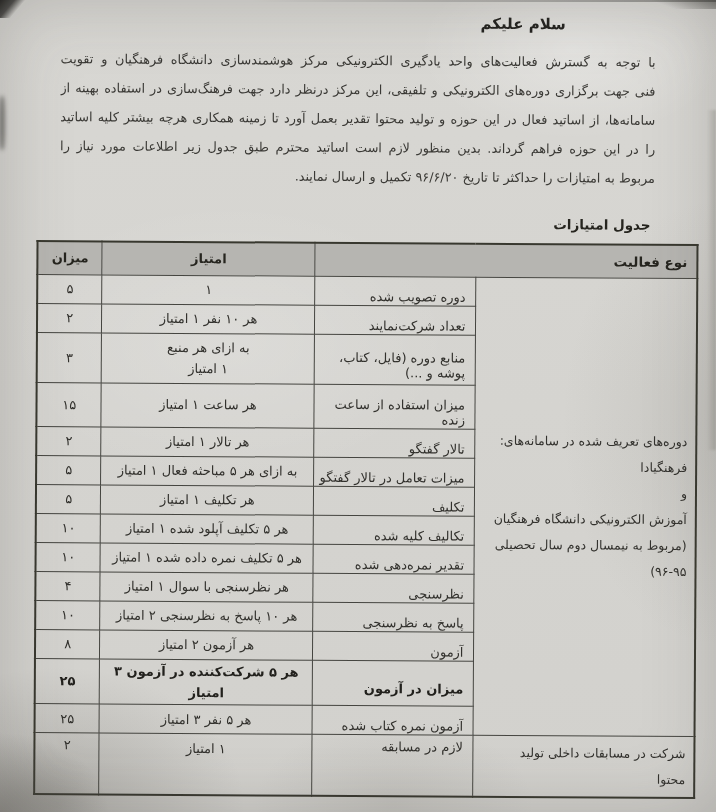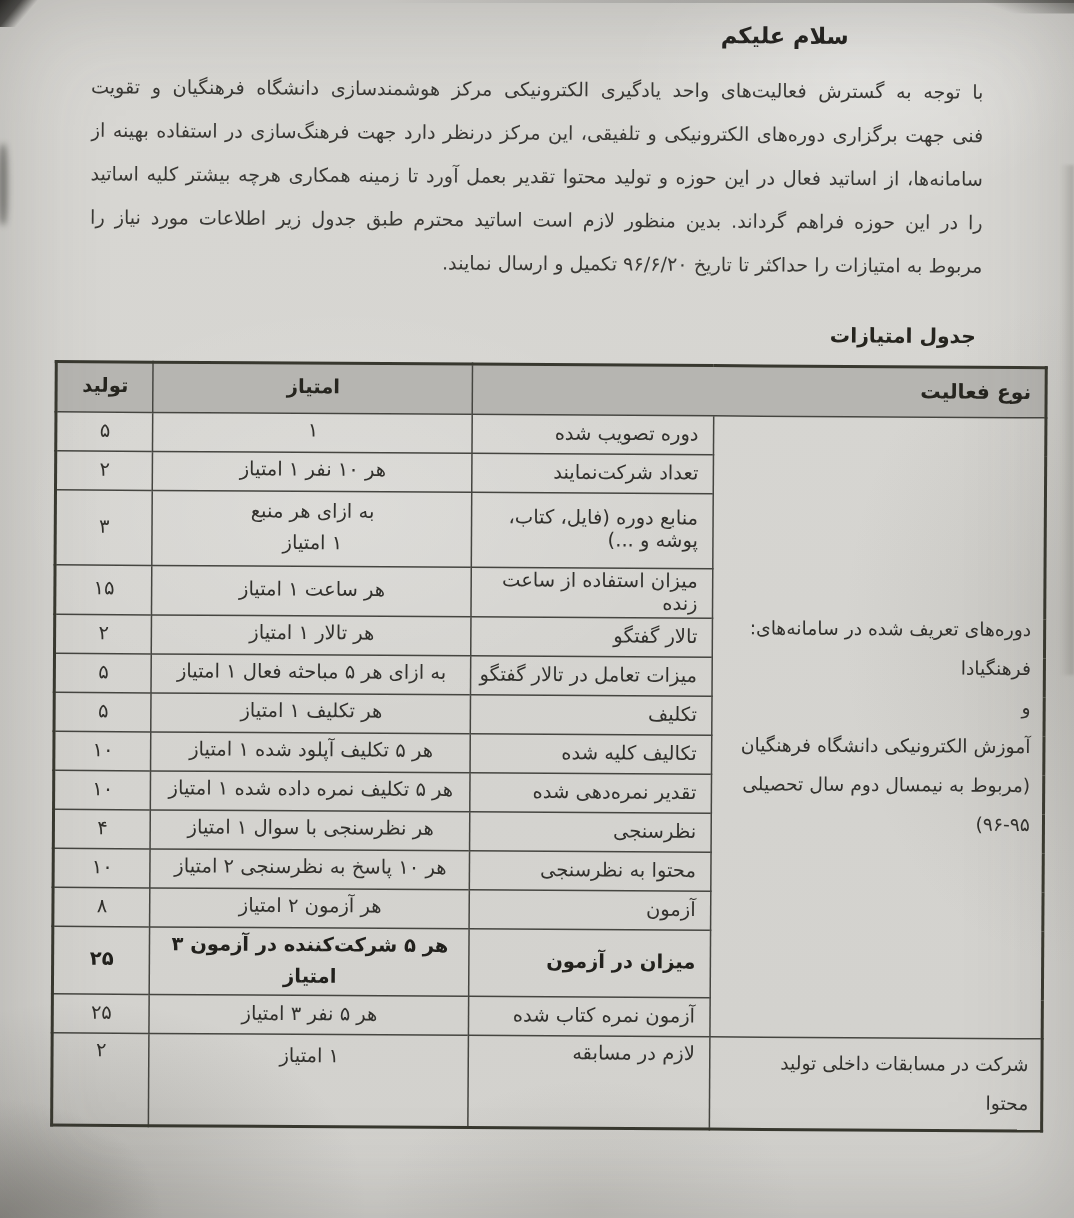--- a/index.html
+++ b/index.html
@@ -74,21 +74,21 @@
     background: #b6b5b1;
     font-weight: bold;
     color: #26251f;
   }
   th.th-activity { text-align: right; padding: 0 9px 0 4px; font-size: 13.5px; }
   th.th-points, th.th-max { text-align: center; }
   .points-table tbody tr { height: 26px; }
   .points-table tbody tr.tall { height: 50px; }
   .points-table tbody tr.top-align { height: 52px; }
   .points-table tbody tr.top-align td { vertical-align: top; padding-top: 4px; }
-  td.act { text-align: right; padding: 1px 9px 1px 4px; overflow: hidden; }
+  td.act { text-align: right; padding: 12px 9px 1px 4px; overflow: hidden; }
   td.pts { text-align: center; white-space: pre-line; line-height: 1.65; padding: 1px 4px; }
   td.max { text-align: center; padding: 1px 2px; }
   td.bold { font-weight: bold; color: #22211d; }
   td.cat {
     text-align: right; vertical-align: middle;
     padding: 4px 8px 4px 6px;
     font-size: 12.5px;
     overflow: hidden;
   }
   .cat-line { line-height: 26px; }
@@ -129,21 +129,21 @@
       <colgroup>
         <col class="c-cat">
           <col class="c-act">
           <col class="c-pts">
           <col class="c-max">
       </colgroup>
       <thead>
         <tr>
           <th colspan="2" class="th-activity">نوع فعالیت</th>
           <th class="th-points">امتیاز</th>
-          <th class="th-max">تولید</th>
+          <th class="th-max">میزان</th>
         </tr>
       </thead>
       <tbody id="tbody">
           <tr>
             <td class="cat" rowspan="14">
               <div class="cat-line">دوره‌های تعریف شده در سامانه‌های:</div>
               <div class="cat-line">فرهنگیادا</div>
               <div class="cat-line">و</div>
               <div class="cat-line">آموزش الکترونیکی دانشگاه فرهنگیان</div>
               <div class="cat-line">(مربوط به نیمسال دوم سال تحصیلی</div>
@@ -193,21 +193,21 @@
             <td class="act">تقدیر نمره‌دهی شده</td>
             <td class="pts">هر ۵ تکلیف نمره داده شده ۱ امتیاز</td>
             <td class="max">۱۰</td>
           </tr>
           <tr>
             <td class="act">نظرسنجی</td>
             <td class="pts">هر نظرسنجی با سوال ۱ امتیاز</td>
             <td class="max">۴</td>
           </tr>
           <tr>
-            <td class="act">محتوا به نظرسنجی</td>
+            <td class="act">پاسخ به نظرسنجی</td>
             <td class="pts">هر ۱۰ پاسخ به نظرسنجی ۲ امتیاز</td>
             <td class="max">۱۰</td>
           </tr>
           <tr>
             <td class="act">آزمون</td>
             <td class="pts">هر آزمون ۲ امتیاز</td>
             <td class="max">۸</td>
           </tr>
           <tr>
             <td class="act bold">میزان در آزمون</td>

